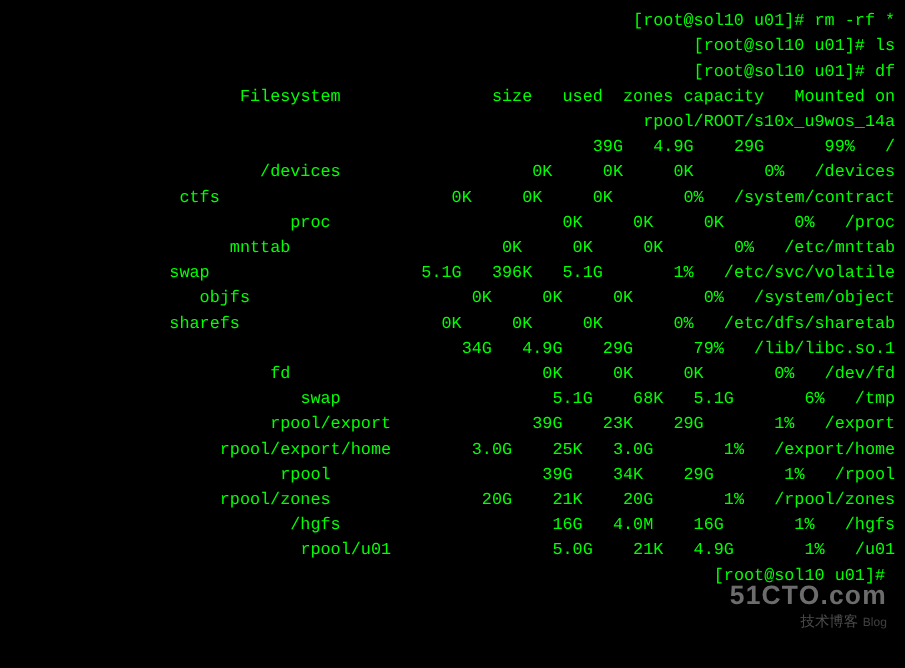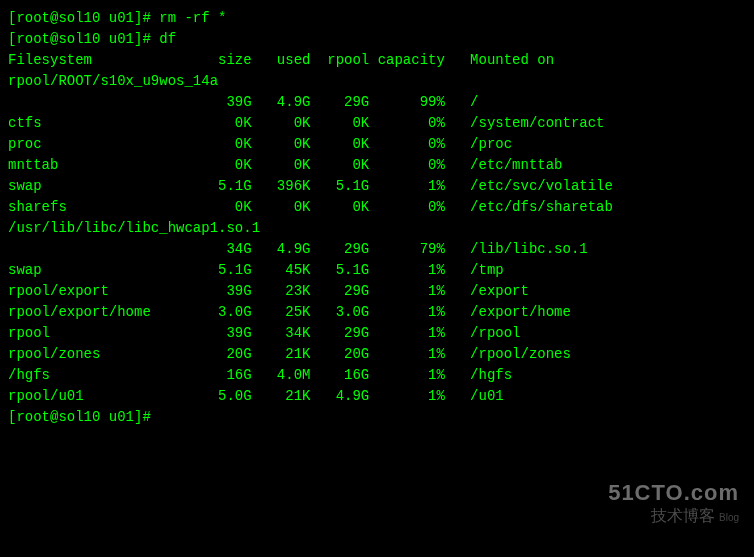--- a/index.html
+++ b/index.html
@@ -7,53 +7,56 @@
       background: #000;
       color: #00ff00;
       font-family: 'Courier New', monospace;
       font-size: 14px;
       padding: 8px;
       width: 754px;
       height: 557px;
       position: relative;
       overflow: hidden;
     }
-    .line { white-space: pre; line-height: 1.5; }
+    .line { white-space: pre; line-height: 1.5; text-align: right; }
     .watermark {
       position: absolute;
       bottom: 30px;
       right: 15px;
       color: rgba(180,180,180,0.6);
       font-family: Arial, sans-serif;
       text-align: right;
       pointer-events: none;
     }
     .watermark .big { font-size: 22px; font-weight: bold; letter-spacing: 1px; }
-    .watermark .small { font-size: 16px; opacity: 0.7; }
+    .watermark .small { font-size: 12px; opacity: 0.7; }
     .watermark .tiny { font-size: 10px; opacity: 0.6; }
     #terminal { outline: none; }
     .cursor { display: inline-block; }
   </style>
 </head>
 <body>
 
 <div id="terminal" tabindex="0">
     <div class="line"><span>[root@sol10 u01]# </span><span>rm -rf *</span></div>
+    <div class="line"><span>[root@sol10 u01]# </span><span>ls</span></div>
     <div class="line"><span>[root@sol10 u01]# </span><span>df</span></div>
-    <div class="line">Filesystem               size   used  rpool capacity   Mounted on</div>
+    <div class="line">Filesystem               size   used  zones capacity   Mounted on</div>
     <div class="line">rpool/ROOT/s10x_u9wos_14a</div>
     <div class="line">                          39G   4.9G    29G      99%   /</div>
+    <div class="line">/devices                   0K     0K     0K       0%   /devices</div>
     <div class="line">ctfs                       0K     0K     0K       0%   /system/contract</div>
     <div class="line">proc                       0K     0K     0K       0%   /proc</div>
     <div class="line">mnttab                     0K     0K     0K       0%   /etc/mnttab</div>
     <div class="line">swap                     5.1G   396K   5.1G       1%   /etc/svc/volatile</div>
+    <div class="line">objfs                      0K     0K     0K       0%   /system/object</div>
     <div class="line">sharefs                    0K     0K     0K       0%   /etc/dfs/sharetab</div>
-    <div class="line">/usr/lib/libc/libc_hwcap1.so.1</div>
     <div class="line">                          34G   4.9G    29G      79%   /lib/libc.so.1</div>
-    <div class="line">swap                     5.1G    45K   5.1G       1%   /tmp</div>
+    <div class="line">fd                         0K     0K     0K       0%   /dev/fd</div>
+    <div class="line">swap                     5.1G    68K   5.1G       6%   /tmp</div>
     <div class="line">rpool/export              39G    23K    29G       1%   /export</div>
     <div class="line">rpool/export/home        3.0G    25K   3.0G       1%   /export/home</div>
     <div class="line">rpool                     39G    34K    29G       1%   /rpool</div>
     <div class="line">rpool/zones               20G    21K    20G       1%   /rpool/zones</div>
     <div class="line">/hgfs                     16G   4.0M    16G       1%   /hgfs</div>
     <div class="line">rpool/u01                5.0G    21K   4.9G       1%   /u01</div>
     <div class="line"><span>[root@sol10 u01]# </span><span class="cursor"></span></div>
   </div>
 
 <div class="watermark">

